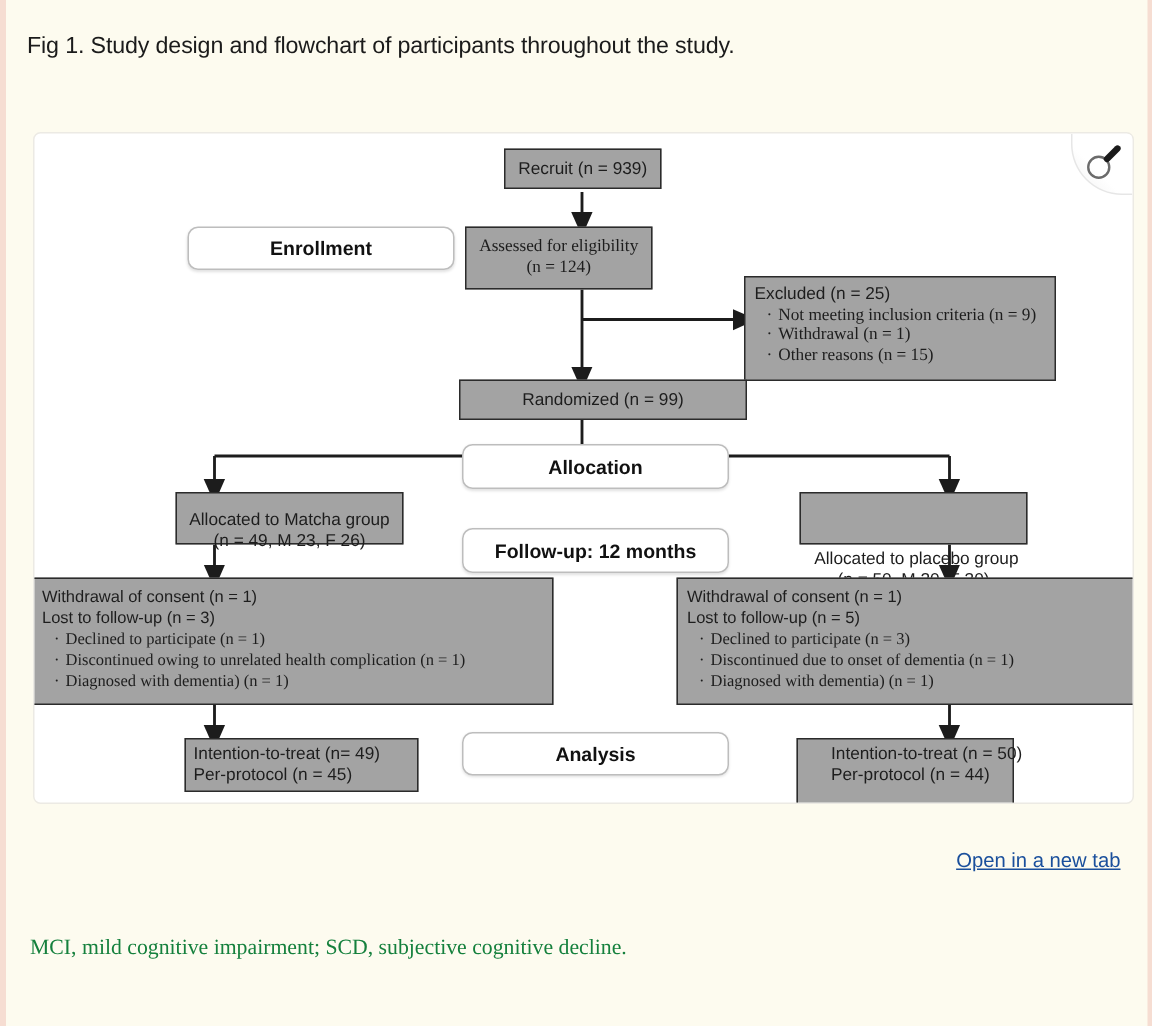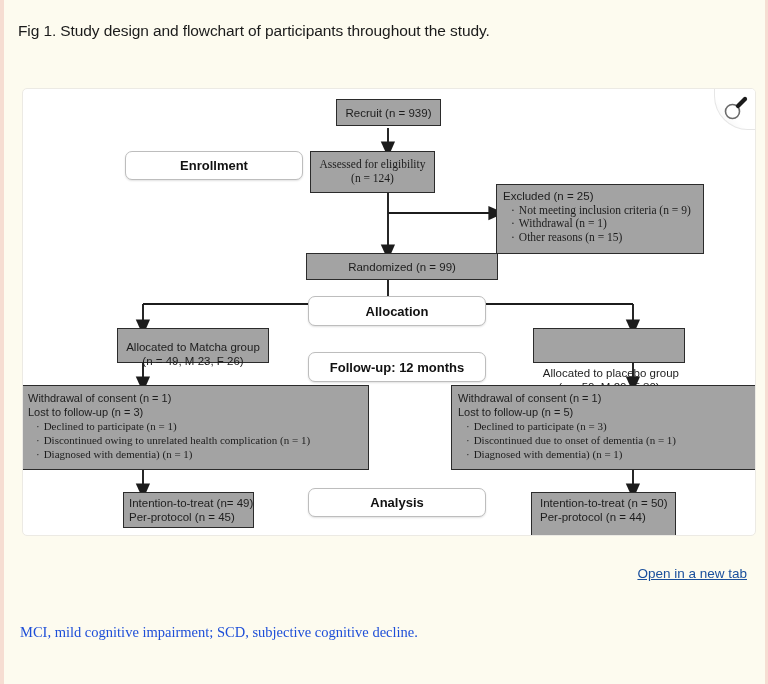--- a/index.html
+++ b/index.html
@@ -71,21 +71,21 @@
   .li.ind:before{content:"\00B7";margin-right:4px;}
 
   .newtab{
     position:absolute;right:18px;top:566px;
     font-size:13.5px;color:#1a4f9c;
     text-decoration:underline;cursor:pointer;
     font-family:"Liberation Sans", sans-serif;
   }
   .footnote{
     position:absolute;left:16px;top:624px;
-    font-size:14.5px;color:#1d4ed8;
+    font-size:14.5px;color:#15803d;
     font-family:"Liberation Serif", serif;
   }
 </style>
 </head>
 <body>
 
 <div class="caption">Fig 1. Study design and flowchart of participants throughout the study.</div>
 
 <div class="figure-panel">
 
@@ -180,26 +180,26 @@
       <span class="li">Lost to follow-up (n = 5)</span>
       <span class="li ind">Declined  to  participate (n = 3)</span>
       <span class="li ind">Discontinued due to onset of dementia (n = 1)</span>
       <span class="li ind">Diagnosed with dementia) (n = 1)</span>
     </div>
 
     <div class="pill" style="left:285px;top:399px;width:178px;height:29px;">
       <span>Analysis</span>
     </div>
 
-    <div class="box" style="left:100px;top:403px;width:131px;height:36px;padding:4px 5px;">
+    <div class="box" style="left:100px;top:403px;width:156px;height:36px;padding:4px 5px;">
       <span class="li">Intention-to-treat (n= 49)</span>
       <span class="li">Per-protocol (n = 45)</span>
     </div>
 
-    <div class="box" style="left:508px;top:403px;width:145px;height:48px;padding:4px 8px;">
+    <div class="box" style="left:508px;top:403px;width:145px;height:48px;padding:4px 22px;">
       <span class="li">Intention-to-treat (n = 50)</span>
       <span class="li">Per-protocol (n = 44)</span>
     </div>
 
   </div>
 </div>
 
 <a class="newtab">Open in a new tab</a>
 
 <div class="footnote">MCI, mild cognitive impairment; SCD, subjective cognitive decline.</div>

